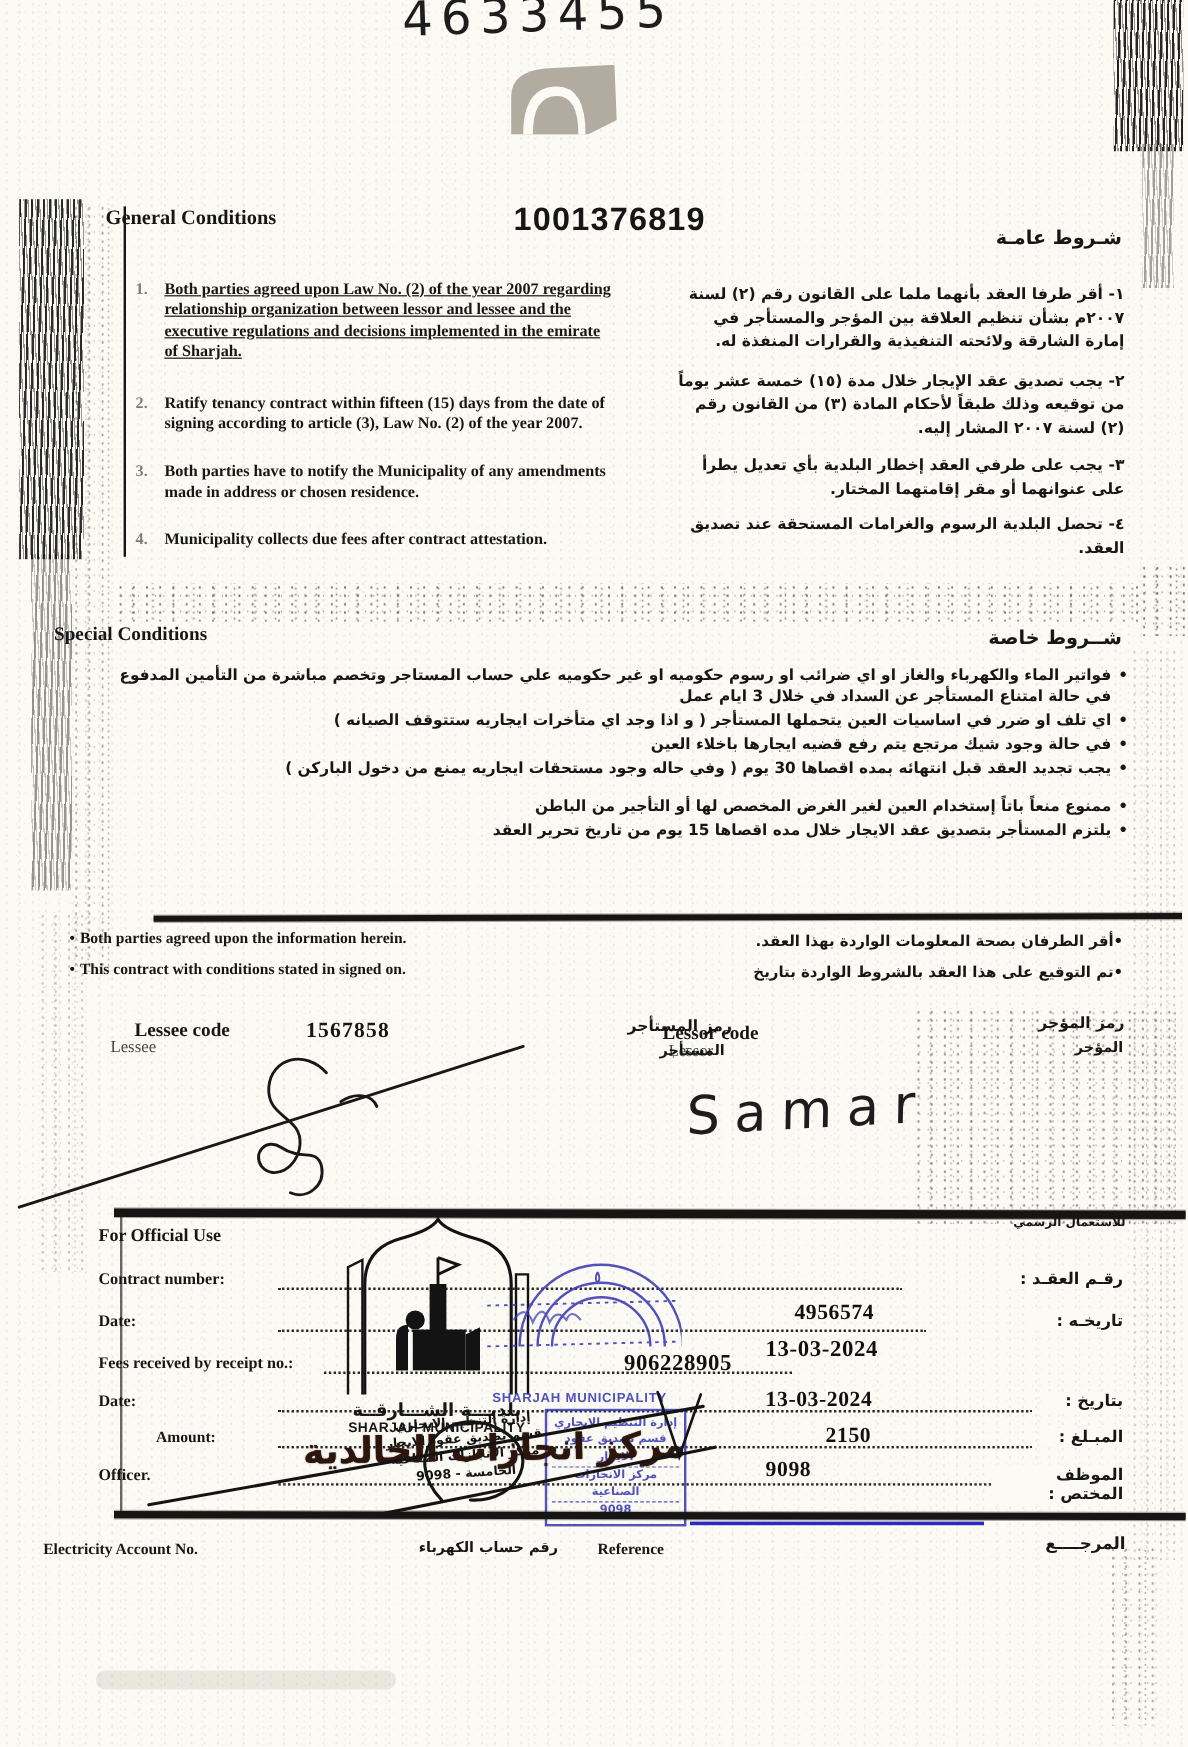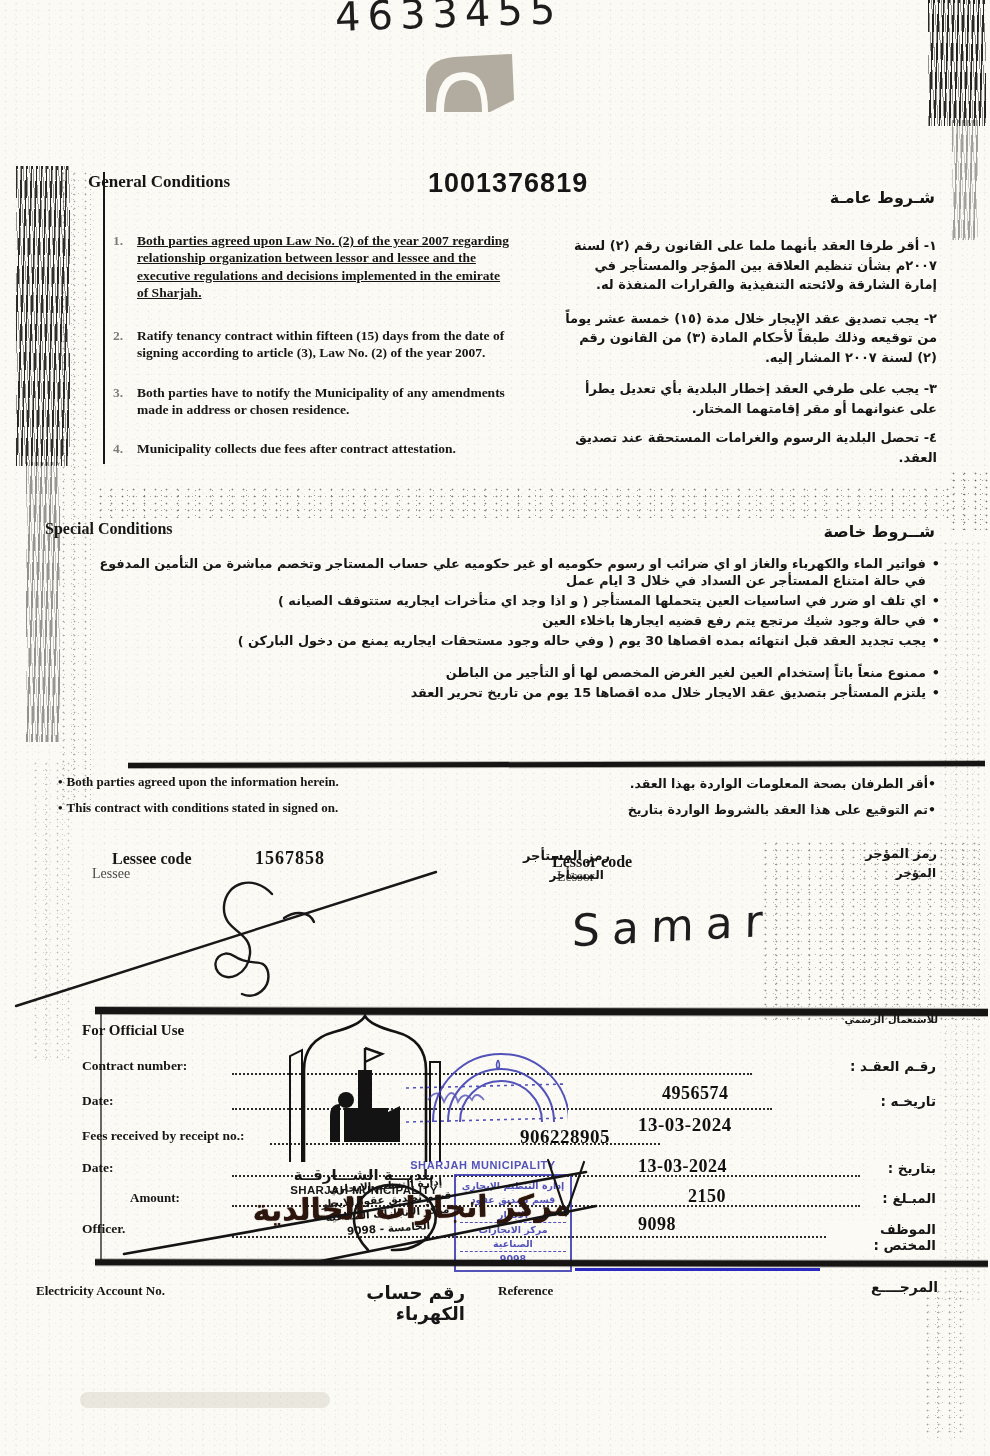--- a/index.html
+++ b/index.html
@@ -220,17 +220,17 @@
       <path d="M198,112 L478,56"></path>
       <path d="M250,100 C214,62 254,20 296,40 C336,58 316,102 274,100"></path>
       <path d="M430,10 L448,64 L466,12" stroke-width="2.2"></path>
     </svg>
   </div>
 
   <div class="abs band" style="left:95px;top:1260px;width:893px;height:6px;transform:rotate(.1deg);"></div>
   <div class="abs" style="left:575px;top:1268px;width:245px;height:2.5px;background:#2a2ac2;"></div>
 
   <div class="abs en b" style="left:36px;top:1283px;font-size:13px;">Electricity Account No.</div>
-  <div class="abs ar b" style="left:330px;top:1282px;width:135px;font-size:18px;">رقم حساب الكهرباء</div>
+  <div class="abs ar b" style="left:330px;top:1282px;width:135px;font-size:12px;">رقم حساب الكهرباء</div>
   <div class="abs en b" style="left:498px;top:1283px;font-size:13px;">Reference</div>
   <div class="abs ar b" style="left:858px;top:1279px;width:80px;font-size:14px;">المرجــــع</div>
 
 </div>
 
 </body></html>

